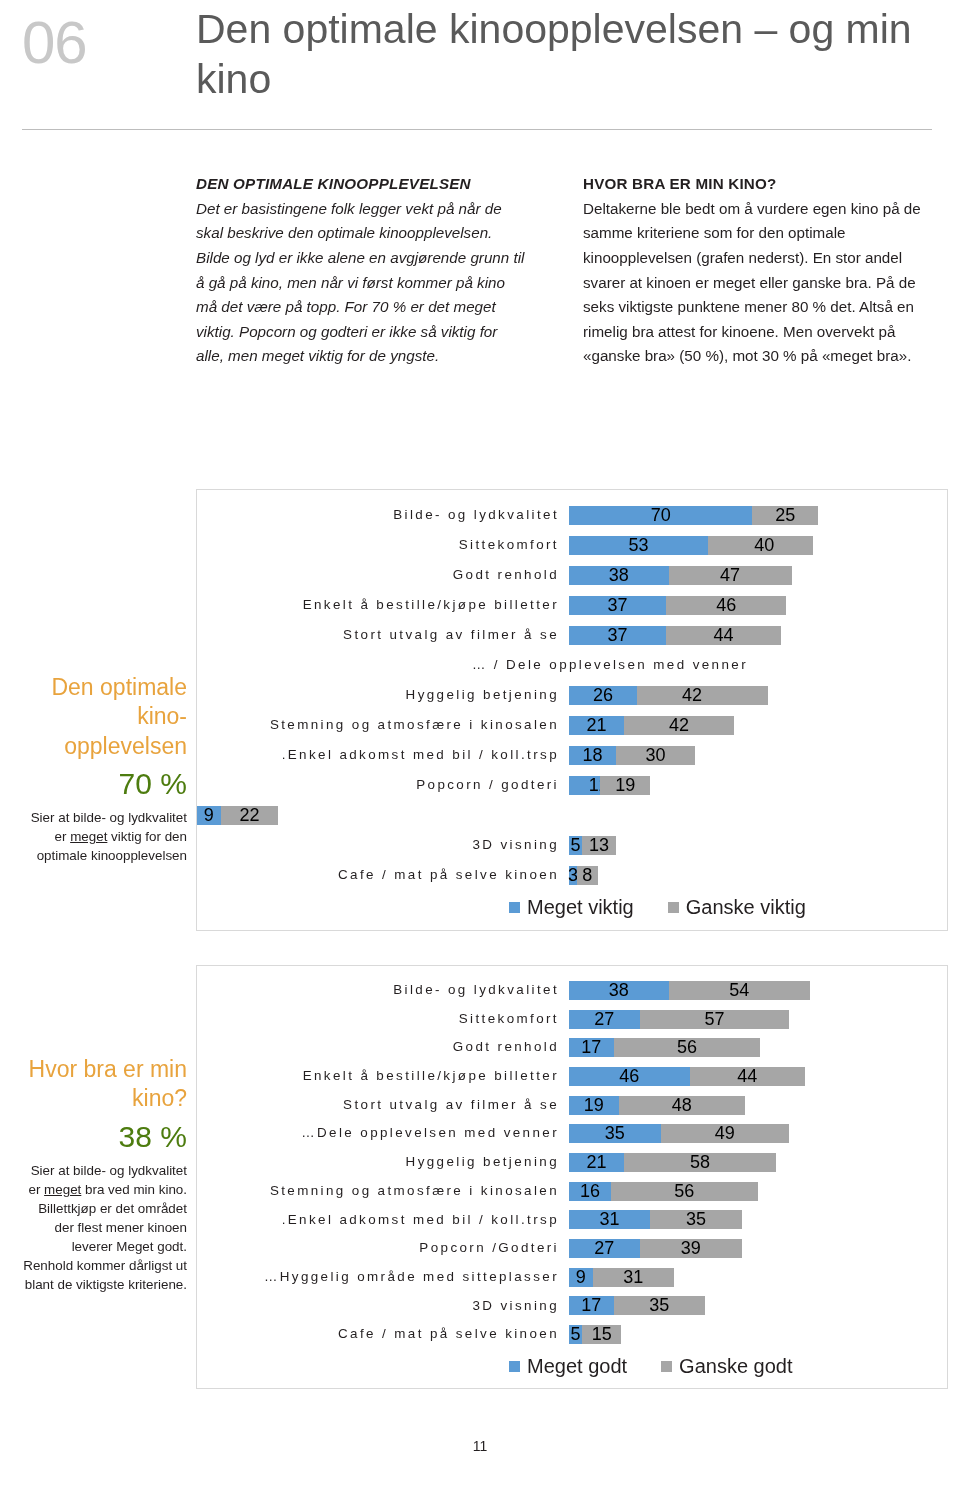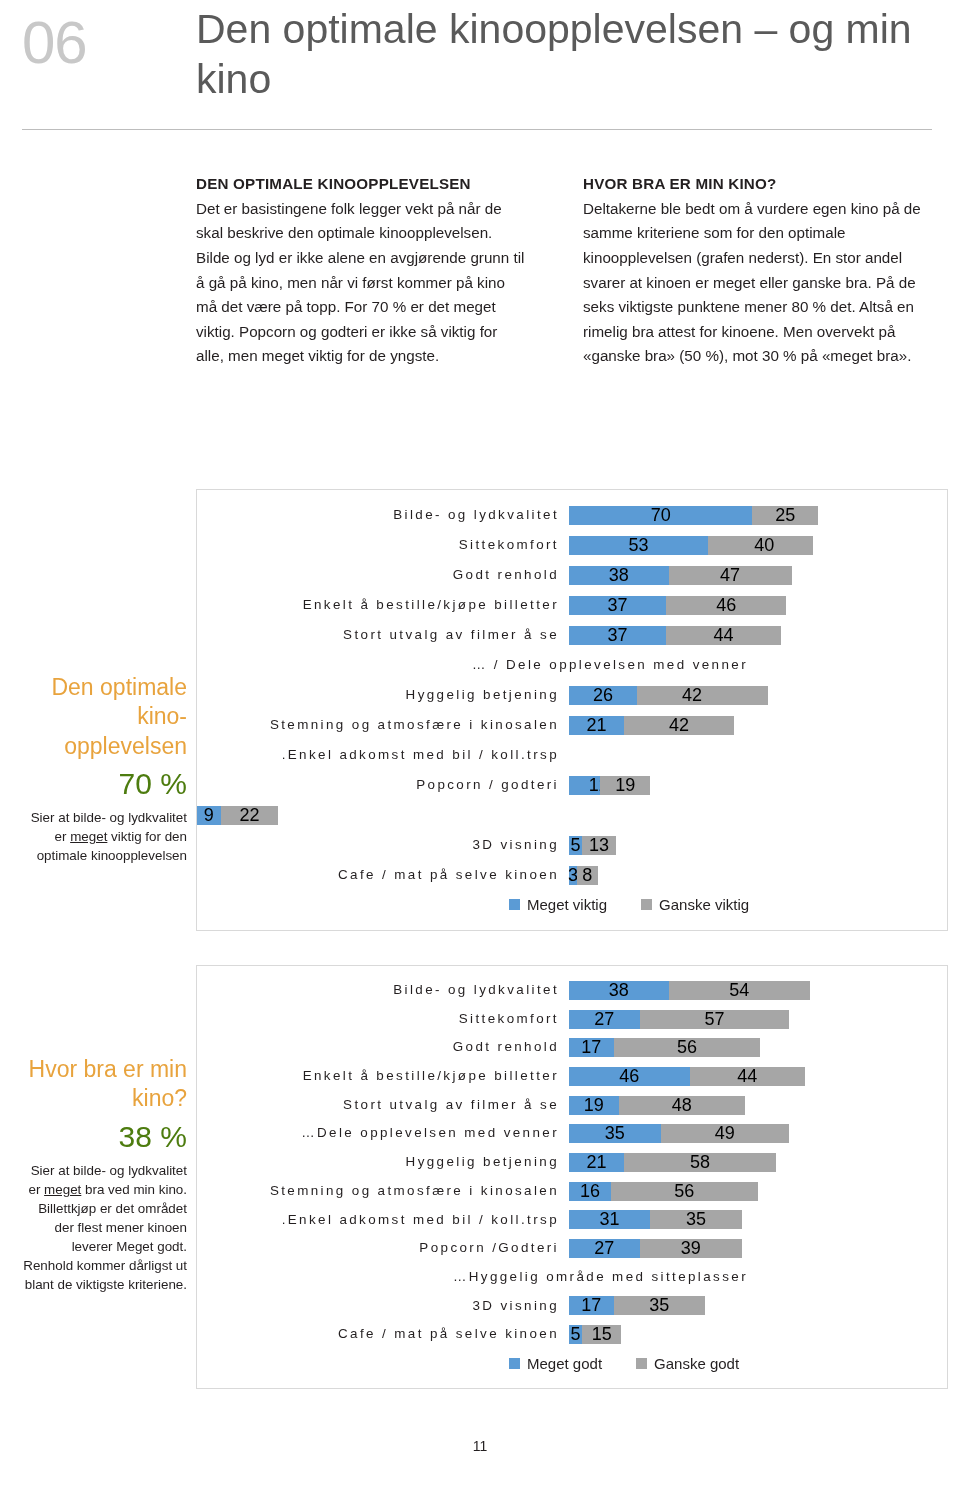--- a/index.html
+++ b/index.html
@@ -31,21 +31,21 @@
   }
 
   
   .col{
     position:absolute;font-size:15.2px;line-height:1.62;
   }
   .col h4{
     margin:0 0 0 0;font-size:15.2px;font-weight:700;letter-spacing:.2px;
   }
   .col p{margin:0;}
-  #col-left{left:196px;top:172px;width:330px;}
+  #col-left{left:196px;top:172px;width:330px;font-style:italic;}
   #col-right{left:583px;top:172px;width:355px;}
 
   
   .chart-block{
     position:absolute;
     border:1px solid #d9d9d9;
     background:#fff;
     box-sizing:border-box;
   }
   #block1{left:196px;top:489px;width:752px;height:442px;}
@@ -83,21 +83,21 @@
     position:absolute;top:5px;height:19px;
     display:flex;align-items:center;justify-content:center;
     color:#000000;font-size:18px;
     box-sizing:border-box;
   }
   .bar.b1{background:#5b9bd5;}
   .bar.b2{background:#a6a6a6;}
 
   .legend{
     position:absolute;display:flex;align-items:center;gap:34px;
-    font-size:15px;
+    font-size:20px;
   }
   .legend .item{display:flex;align-items:center;gap:7px;}
   .legend .sw{width:11px;height:11px;display:inline-block;}
   .legend .sw.s1{background:#5b9bd5;}
   .legend .sw.s2{background:#a6a6a6;}
 
   .pageno{
     position:absolute;left:0;top:1438px;width:960px;text-align:center;
     font-size:14px;color:#231f20;
   }
@@ -182,20 +182,24 @@
         </div>
         <div class="row" style="height: 30px;">
           <div class="lbl" style="width: 372px; line-height: 30px;">Stemning og atmosfære i kinosalen</div>
           <div class="bars" style="height: 30px;">
             <div class="bar b1" style="left: 0px; width: 55.02px; top: 5.5px;">21</div>
             <div class="bar b2" style="left: 55.02px; width: 110.04px; top: 5.5px;">42</div>
           </div>
         </div>
         <div class="row" style="height: 30px;">
           <div class="lbl" style="width: 372px; line-height: 30px;">Enkel adkomst med bil / koll.trsp.</div>
+          <div class="bars" style="height: 30px;">
+            <div class="bar b1" style="left: 0px; width: 47.16px; top: 5.5px;">18</div>
+            <div class="bar b2" style="left: 47.16px; width: 78.6px; top: 5.5px;">30</div>
+          </div>
         </div>
         <div class="row" style="height: 30px;">
           <div class="lbl" style="width: 372px; line-height: 30px;">Popcorn / godteri</div>
           <div class="bars" style="height: 30px;">
             <div class="bar b1" style="left: 0px; width: 31.44px; top: 5.5px; padding-left: 28px;">12</div>
             <div class="bar b2" style="left: 31.44px; width: 49.78px; top: 5.5px;">19</div>
           </div>
         </div>
         <div class="row" style="height: 30px;">
           <div class="bars" style="height: 30px;">
@@ -303,21 +307,21 @@
             <div class="bar b2" style="left: 81.22px; width: 91.7px; top: 4.85px;">35</div>
           </div>
         </div>
         <div class="row" style="height: 28.7px;">
           <div class="lbl" style="width: 372px; line-height: 28.7px;">Popcorn /Godteri</div>
           <div class="bars" style="height: 28.7px;">
             <div class="bar b1" style="left: 0px; width: 70.74px; top: 4.85px;">27</div>
             <div class="bar b2" style="left: 70.74px; width: 102.18px; top: 4.85px;">39</div>
           </div>
         </div>
-        <div class="row" style="height: 28.7px; flex-direction: column;">
+        <div class="row" style="height: 28.7px;">
           <div class="lbl" style="width: 372px; line-height: 28.7px;">Hyggelig område med sitteplasser…</div>
           <div class="bars" style="height: 28.7px;">
             <div class="bar b1" style="left: 0px; width: 23.58px; top: 4.85px;">9</div>
             <div class="bar b2" style="left: 23.58px; width: 81.22px; top: 4.85px;">31</div>
           </div>
         </div>
         <div class="row" style="height: 28.7px;">
           <div class="lbl" style="width: 372px; line-height: 28.7px;">3D visning</div>
           <div class="bars" style="height: 28.7px;">
             <div class="bar b1" style="left: 0px; width: 44.54px; top: 4.85px;">17</div>

